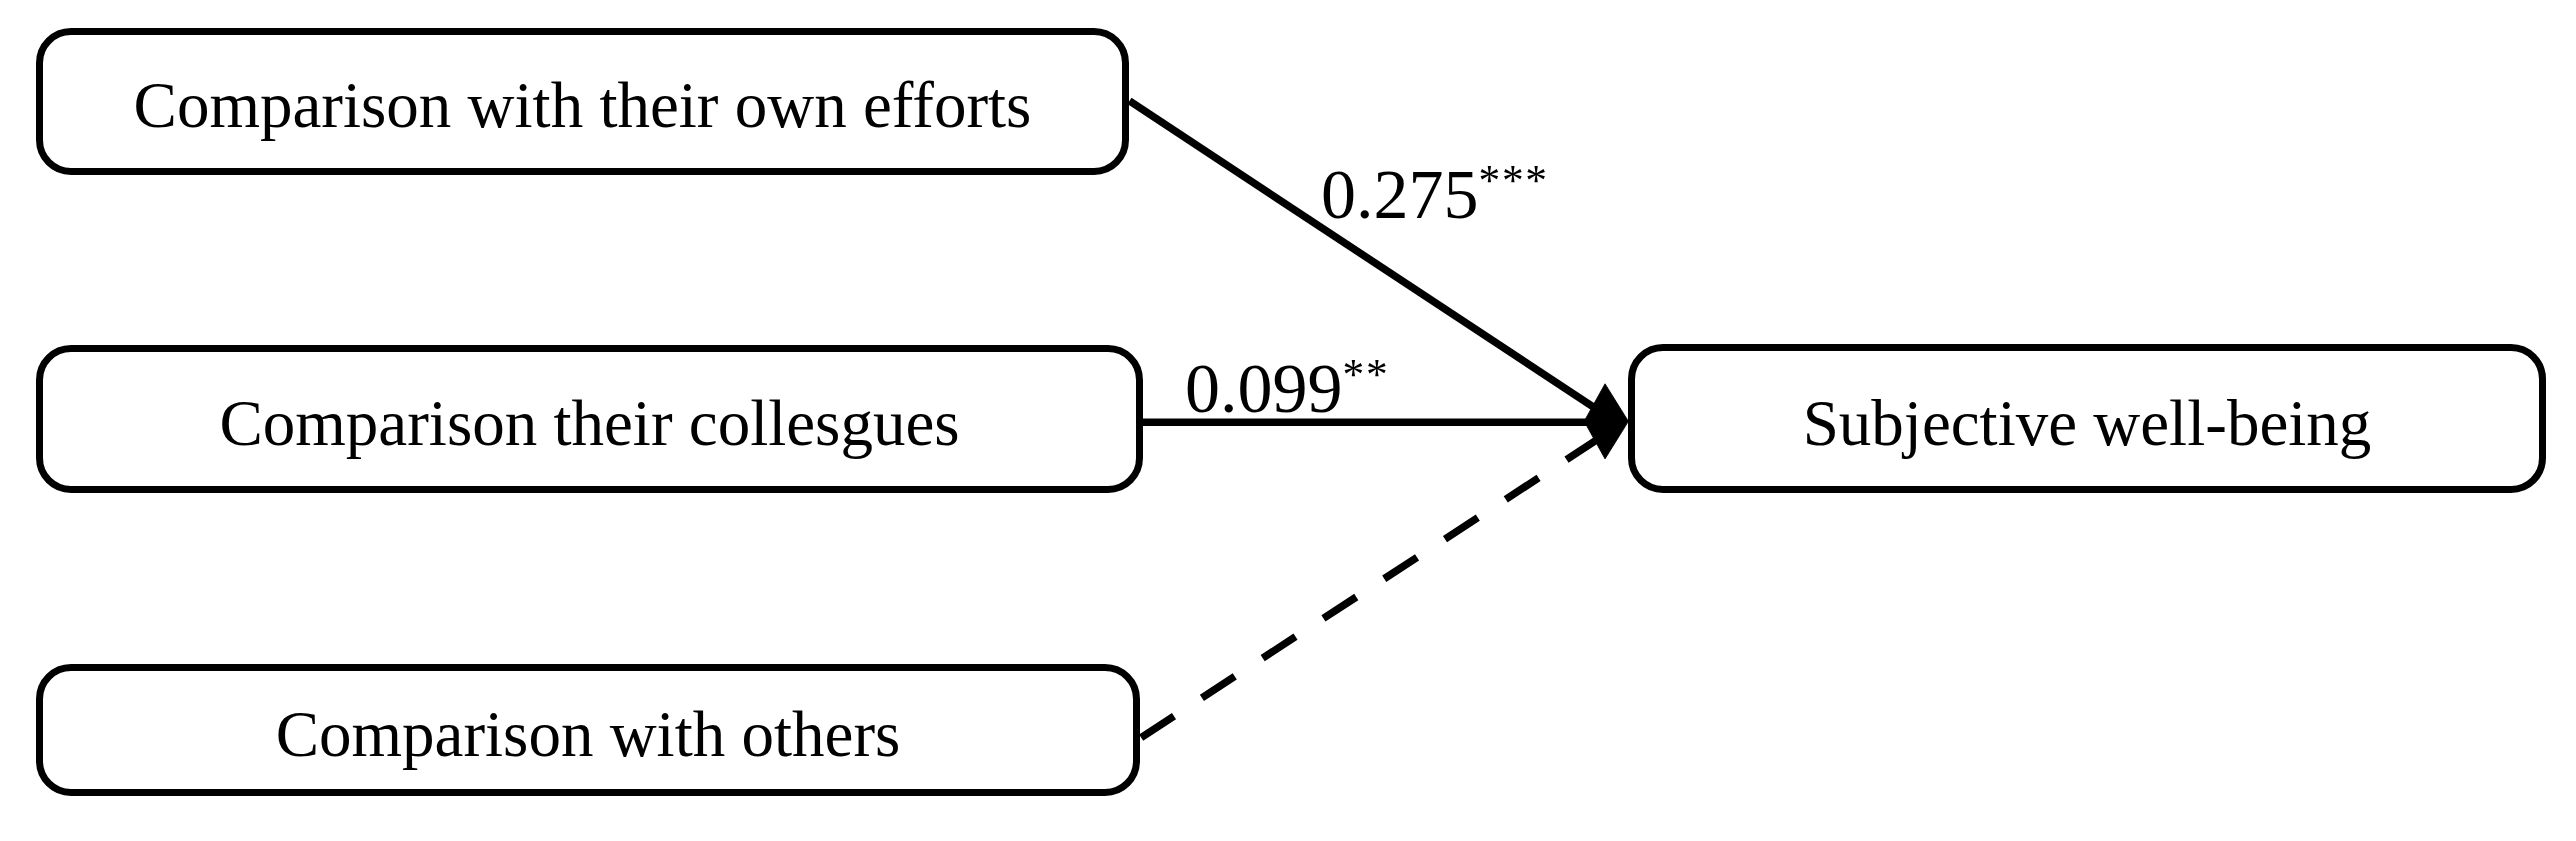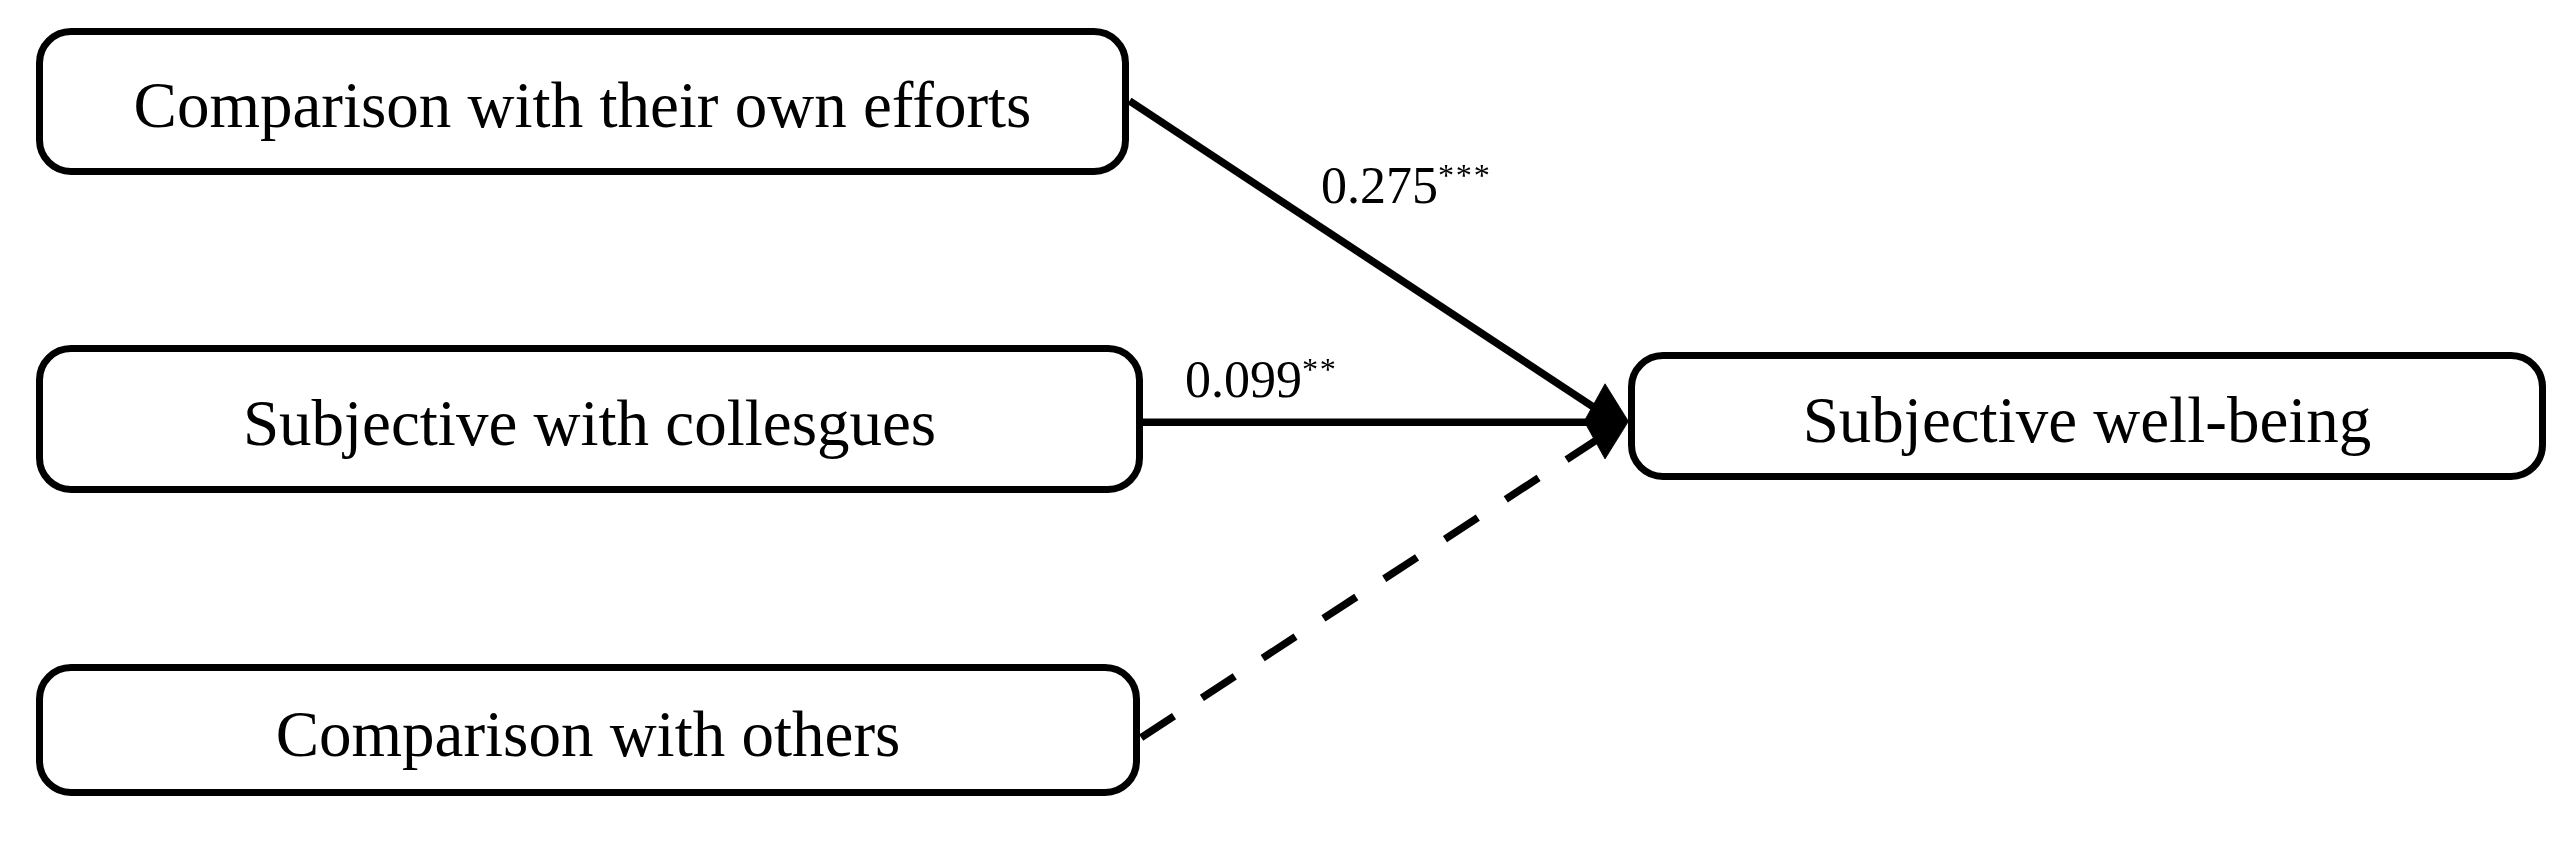--- a/index.html
+++ b/index.html
@@ -47,24 +47,24 @@
   }
   .node-label {
     font-size: 65px;
     line-height: 1.1;
     white-space: nowrap;
     transform: translateY(5px);
   }
   .node-own-efforts   { left: 36px;   top: 27.5px;  width: 1093px; height: 147px; }
   .node-colleagues    { left: 36px;   top: 345px; width: 1107px; height: 148px; }
   .node-others        { left: 36px;   top: 664px; width: 1104px; height: 132px; }
-  .node-outcome       { left: 1628px; top: 352px; width: 918px; height: 128px; }
+  .node-outcome       { left: 1628px; top: 344px; width: 918px; height: 149px; }
   .coef {
     position: absolute;
-    font-size: 52px;
+    font-size: 70px;
     line-height: 1;
     white-space: nowrap;
   }
   .coef .sup {
     font-size: 0.62em;
     position: relative;
     top: -0.52em;
     letter-spacing: 1.7px;
   }
   .coef-own-efforts { left: 1321px; top: 160px; }
@@ -81,21 +81,21 @@
     <line class="solid" x1="1368" y1="506" x2="1932" y2="506"></line>
     <line class="dashed" x1="1367" y1="884" x2="1918" y2="524"></line>
     <polygon points="1898,505 1923,460 1951,505 1923,550"></polygon>
   </svg>
 
   <div class="node node-own-efforts">
     <span class="node-label">Comparison with their own efforts</span>
   </div>
 
   <div class="node node-colleagues">
-    <span class="node-label">Subjective with collesgues</span>
+    <span class="node-label">Comparison their collesgues</span>
   </div>
 
   <div class="node node-others">
     <span class="node-label">Comparison with others</span>
   </div>
 
   <div class="node node-outcome">
     <span class="node-label">Subjective well-being</span>
   </div>
 

